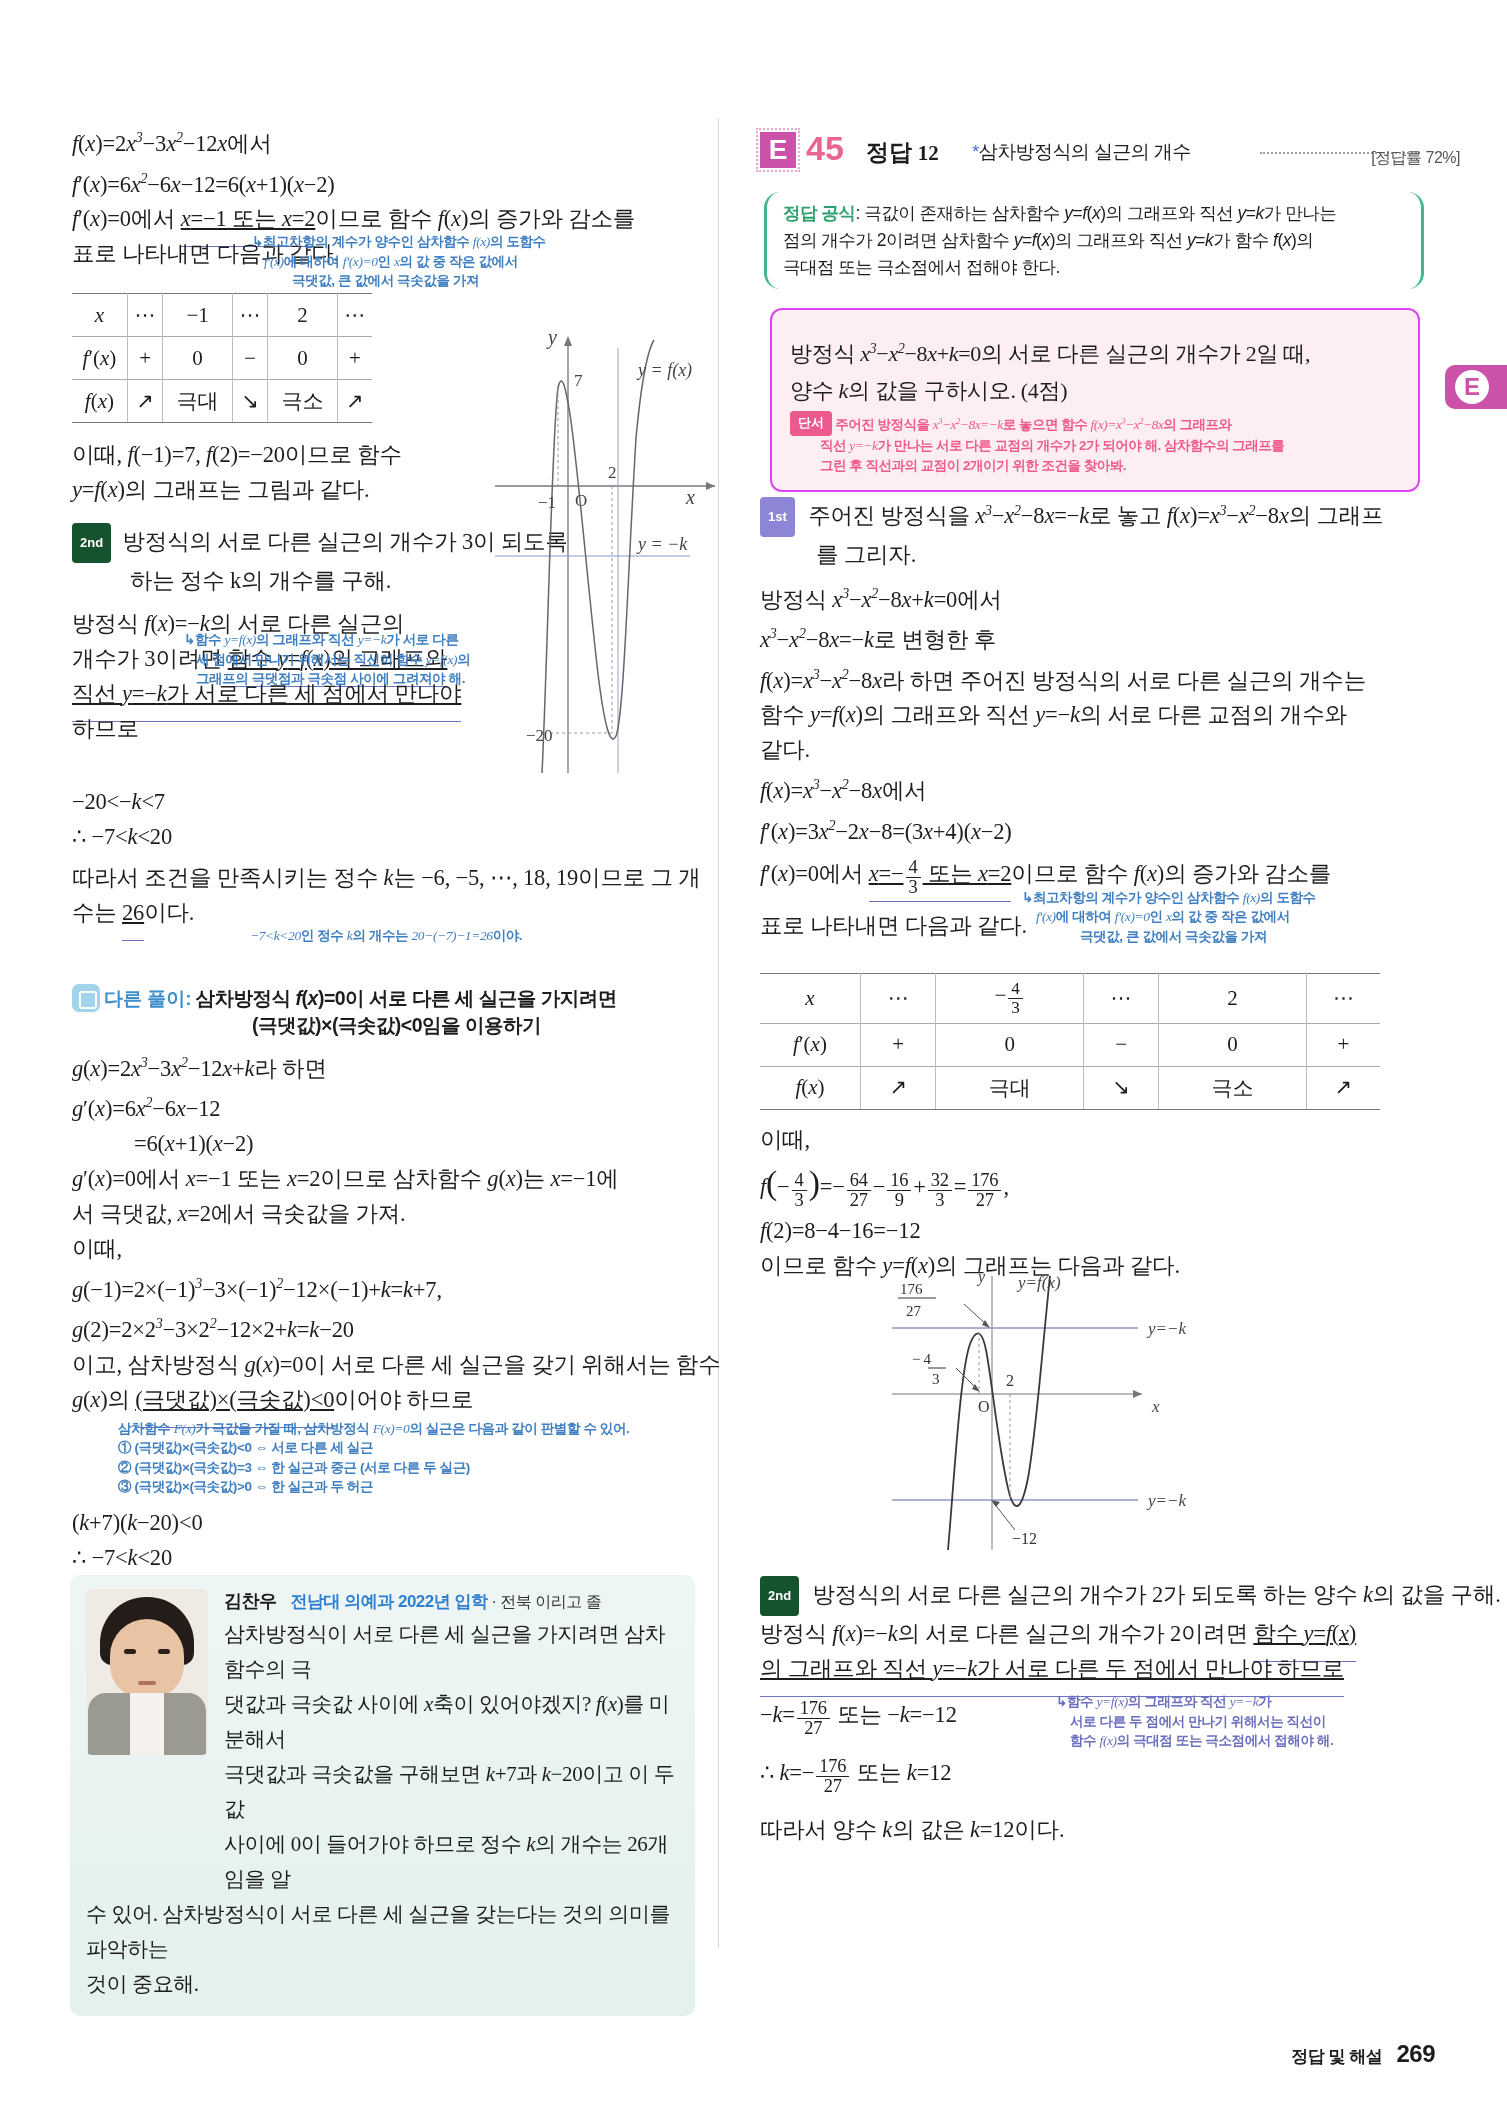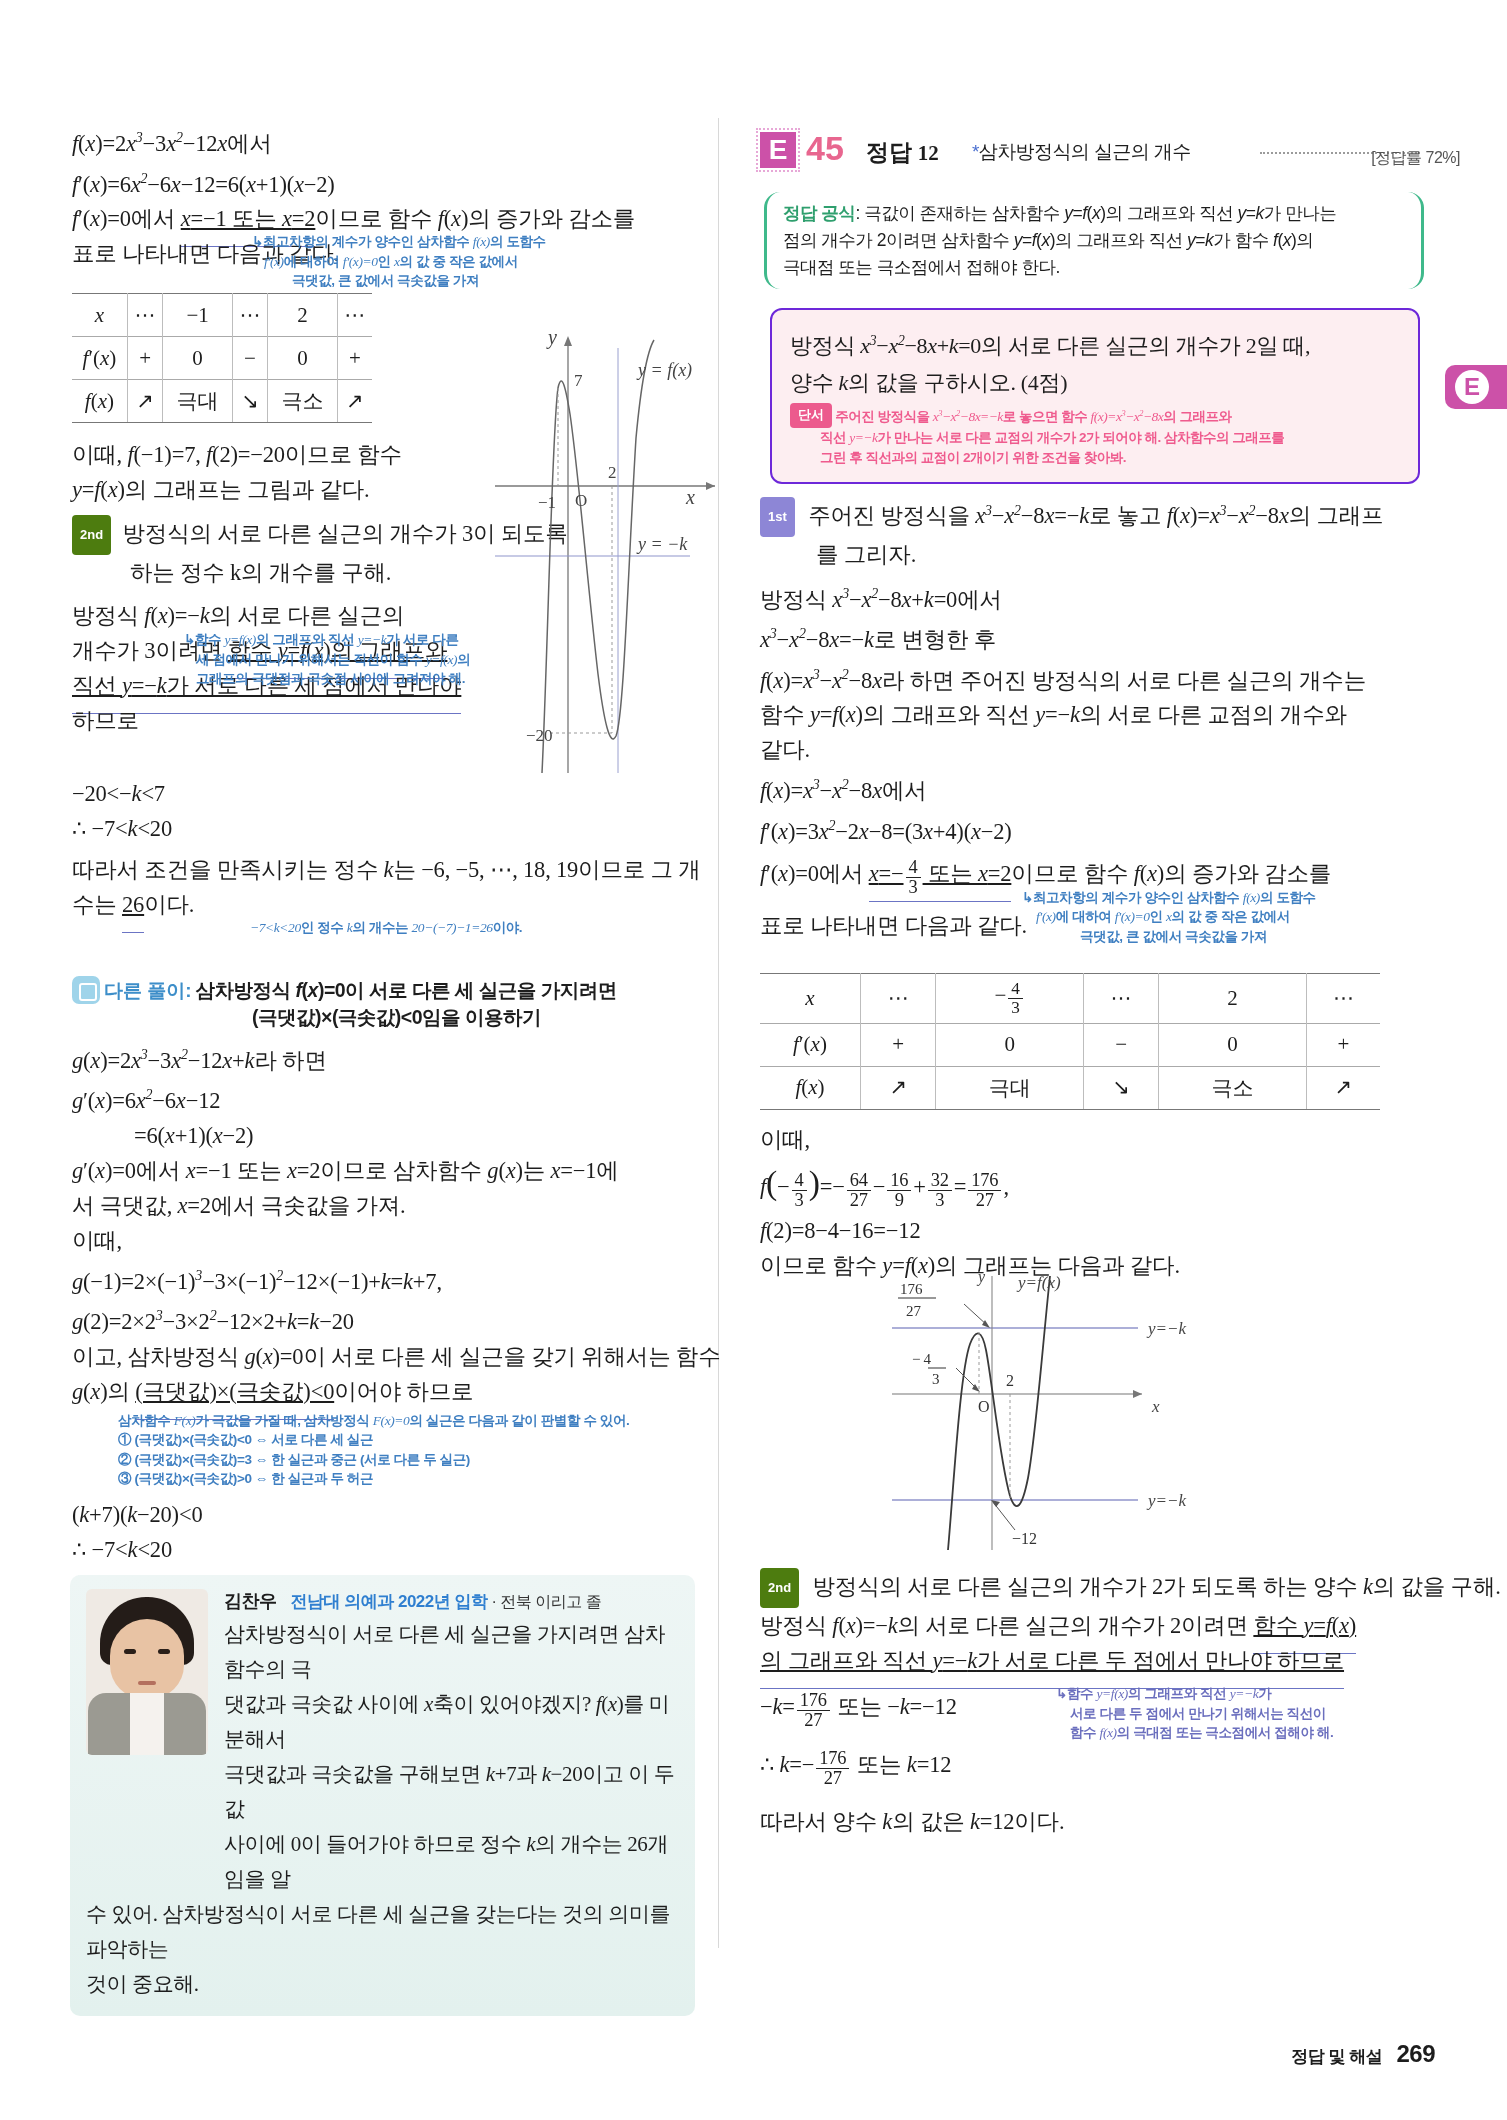--- a/index.html
+++ b/index.html
@@ -32,21 +32,21 @@
 
   
   .note{color:#3f7fc1;font-family:"Liberation Sans", sans-serif;font-size:13.5px;line-height:19.5px;font-weight:bold;letter-spacing:-0.4px;}
   .note .math{font-weight:normal;}
   .note-arrow{color:#3f7fc1;font-weight:bold;}
   .note-purple{color:#6b6fbe;}
 
   
   .badge{display:inline-block;font-family:"Liberation Sans", sans-serif;font-size:13px;font-weight:bold;
          color:#fff;border-radius:4px;padding:2px 8px 3px;vertical-align:2px;letter-spacing:0px;}
-  .b-2nd{background:#4d7c0f;}
+  .b-2nd{background:#14532d;margin-top:8px;}
   .b-1st{background:#8d86d6;}
   .b-danseo{background:#ec5a8d;text-align:center;}
 
   
   .hdr{position:absolute;left:760px;top:132px;width:700px;height:44px;}
   .e-badge{position:absolute;left:0;top:0;width:36px;height:36px;background:#cc51a8;
            color:#fff;font-family:"Liberation Sans", sans-serif;font-weight:bold;font-size:28px;
            text-align:center;line-height:36px;outline:2px dotted #e7a8d7;outline-offset:2px;}
   .qno{position:absolute;left:46px;top:-3px;font-family:"Liberation Sans", sans-serif;font-size:34px;font-weight:bold;color:#e8668f;}
   .ans{position:absolute;left:106px;top:5px;font-size:23px;font-weight:bold;}
@@ -58,21 +58,21 @@
 
   
   .gbox{position:absolute;left:764px;top:192px;width:660px;
         border-left:3px solid #3fb98b;border-right:3px solid #3fb98b;
         border-radius:16px 16px 16px 16px;padding:8px 14px 8px 16px;box-sizing:border-box;}
   .gbox .ttl{color:#2f9f6e;font-family:"Liberation Sans", sans-serif;font-weight:bold;font-size:17.5px;}
   .gbox .bd{font-family:"Liberation Sans", sans-serif;font-size:17.5px;line-height:27px;letter-spacing:-0.5px;}
 
   
   .pbox{position:absolute;left:770px;top:308px;width:650px;background:#fdeef1;
-        border:2px solid #6d28d9;border-radius:12px;padding:12px 18px 14px;box-sizing:border-box;}
+        border:2px solid #d946ef;border-radius:12px;padding:20px 18px 14px;box-sizing:border-box;}
   .pbox .q{font-size:22px;line-height:37px;letter-spacing:-0.3px;}
   .hint{margin-top:2px;color:#ef5b8e;font-family:"Liberation Sans", sans-serif;font-size:13.5px;
         line-height:20px;font-weight:bold;letter-spacing:-0.5px;}
   .hint .math{font-weight:normal;}
 
   
   .etab{position:absolute;right:0;top:365px;width:62px;height:44px;background:#cc51a8;border-radius:10px 0 0 10px;}
   .etab .circ{position:absolute;left:10px;top:5px;width:34px;height:34px;border-radius:50%;background:#fff;
               color:#cc51a8;font-family:"Liberation Sans",sans-serif;font-weight:bold;font-size:24px;
               text-align:center;line-height:34px;}

